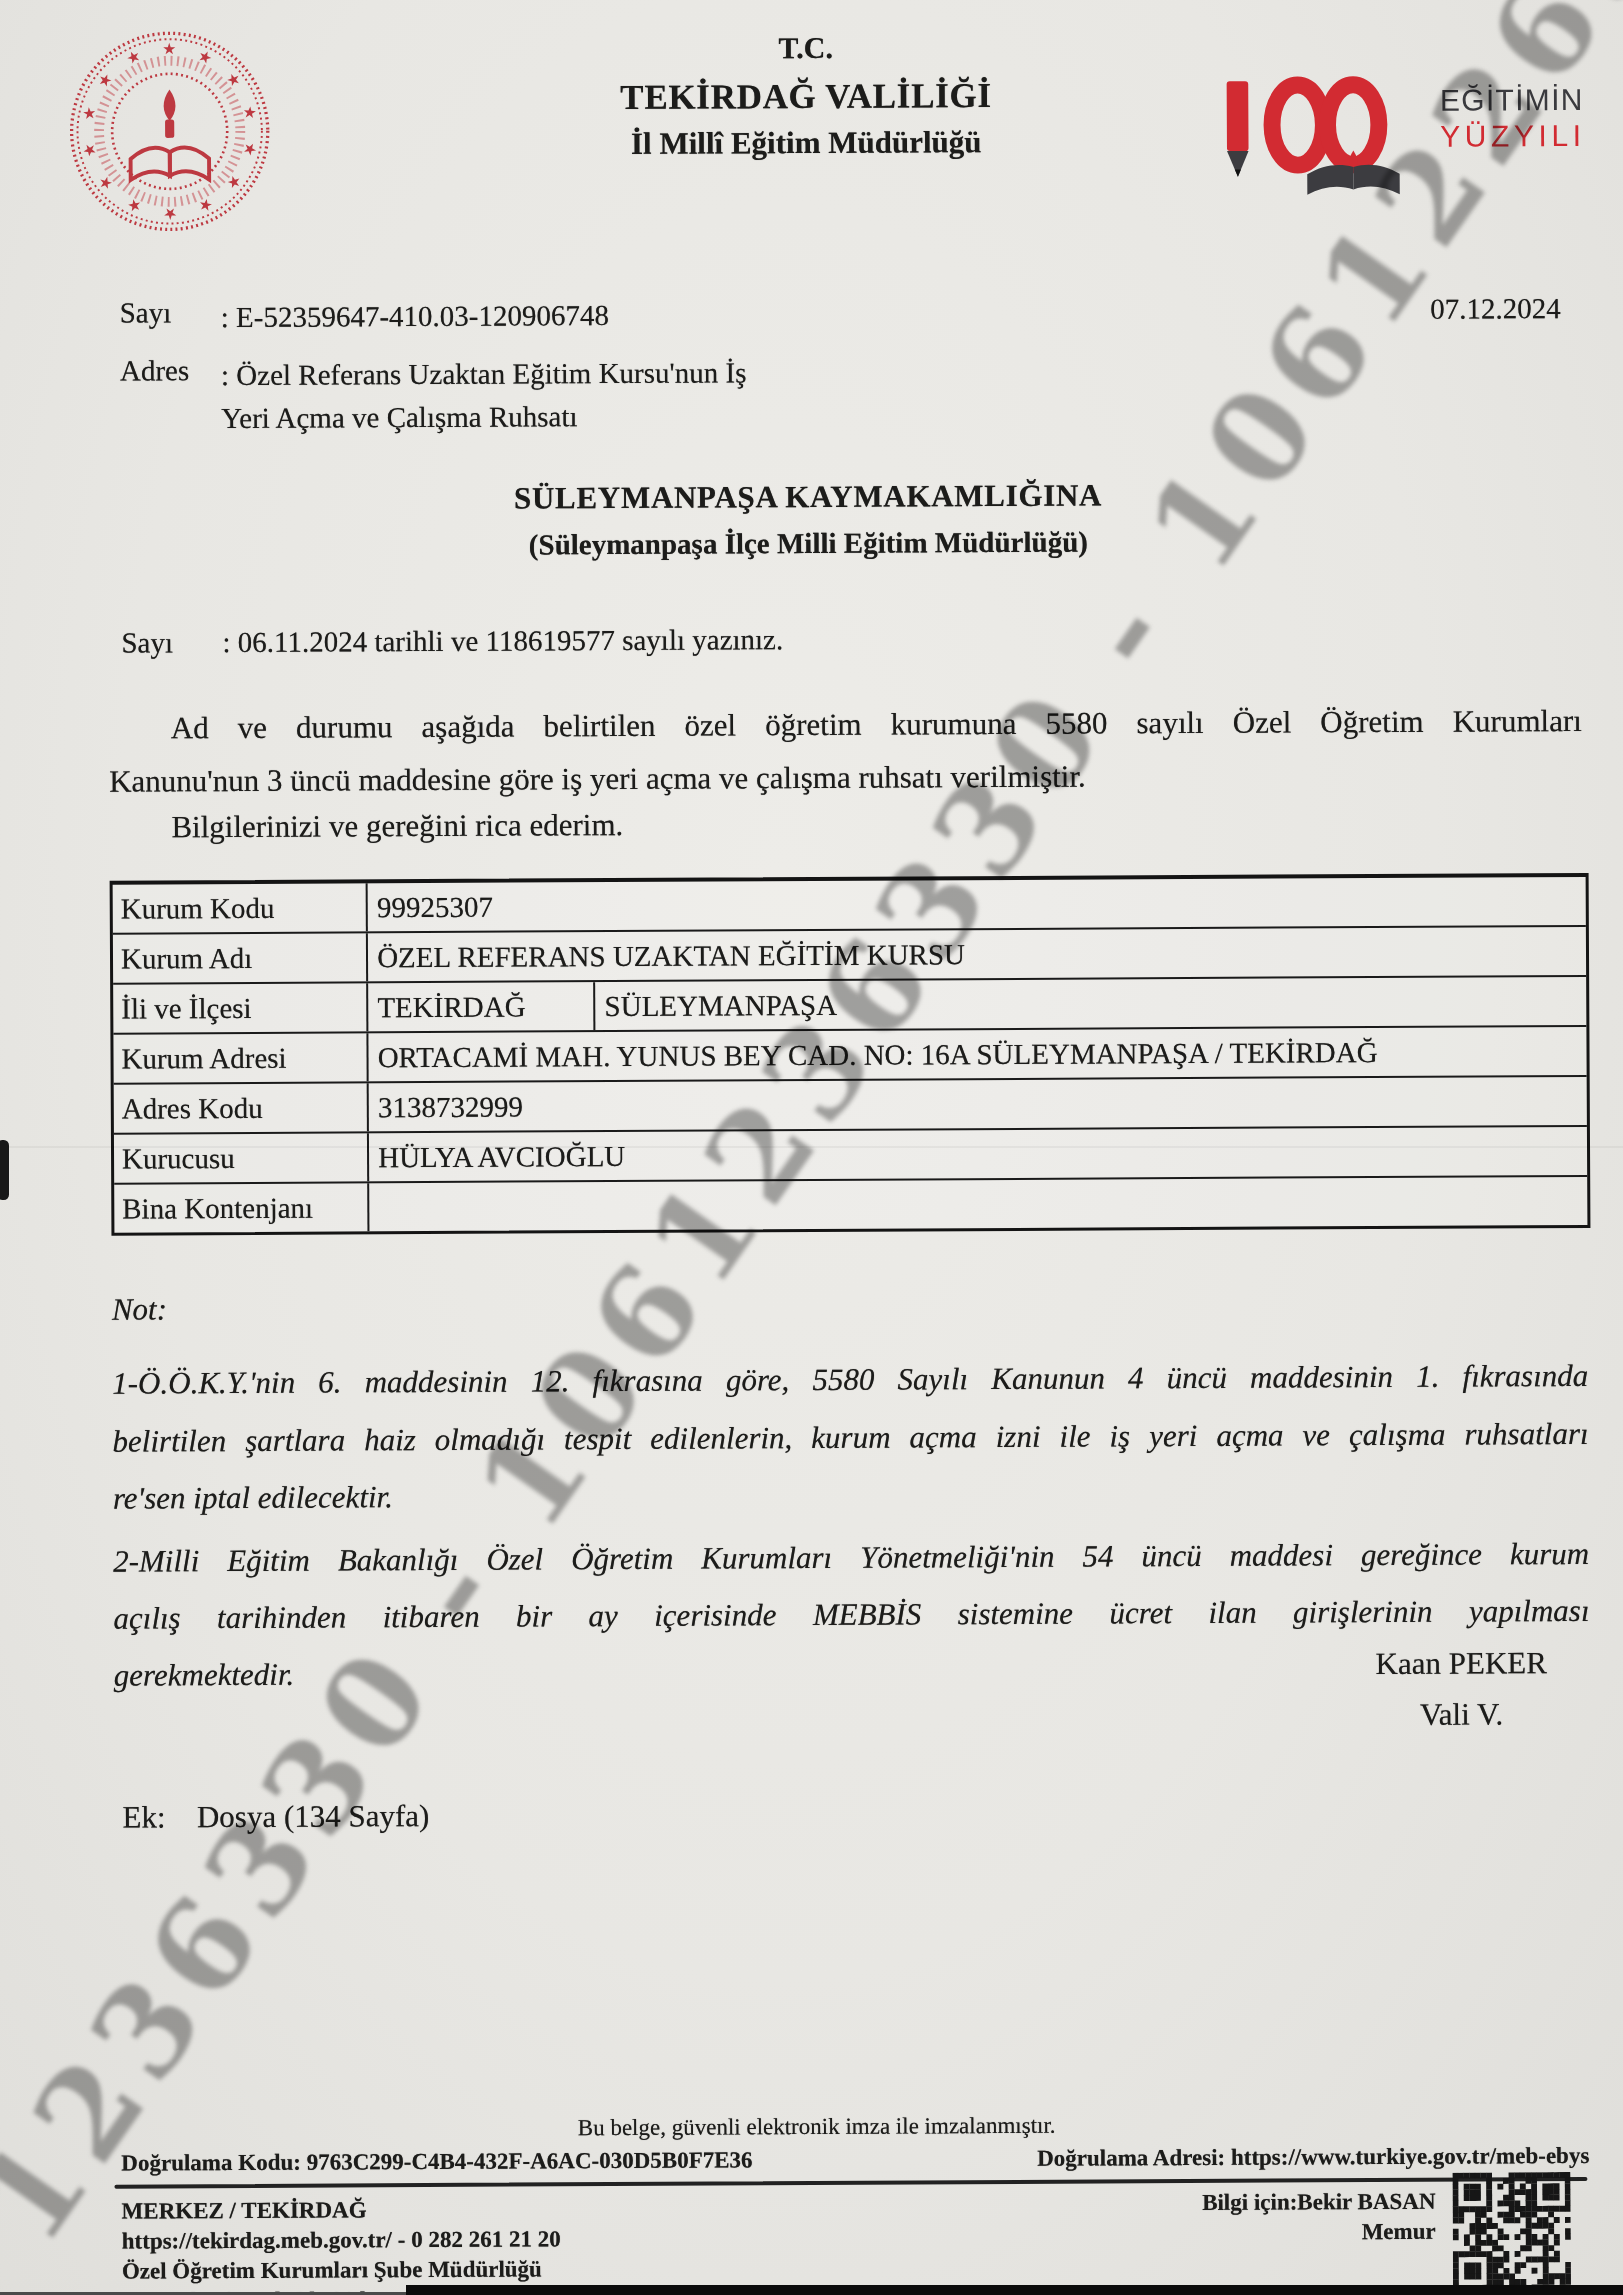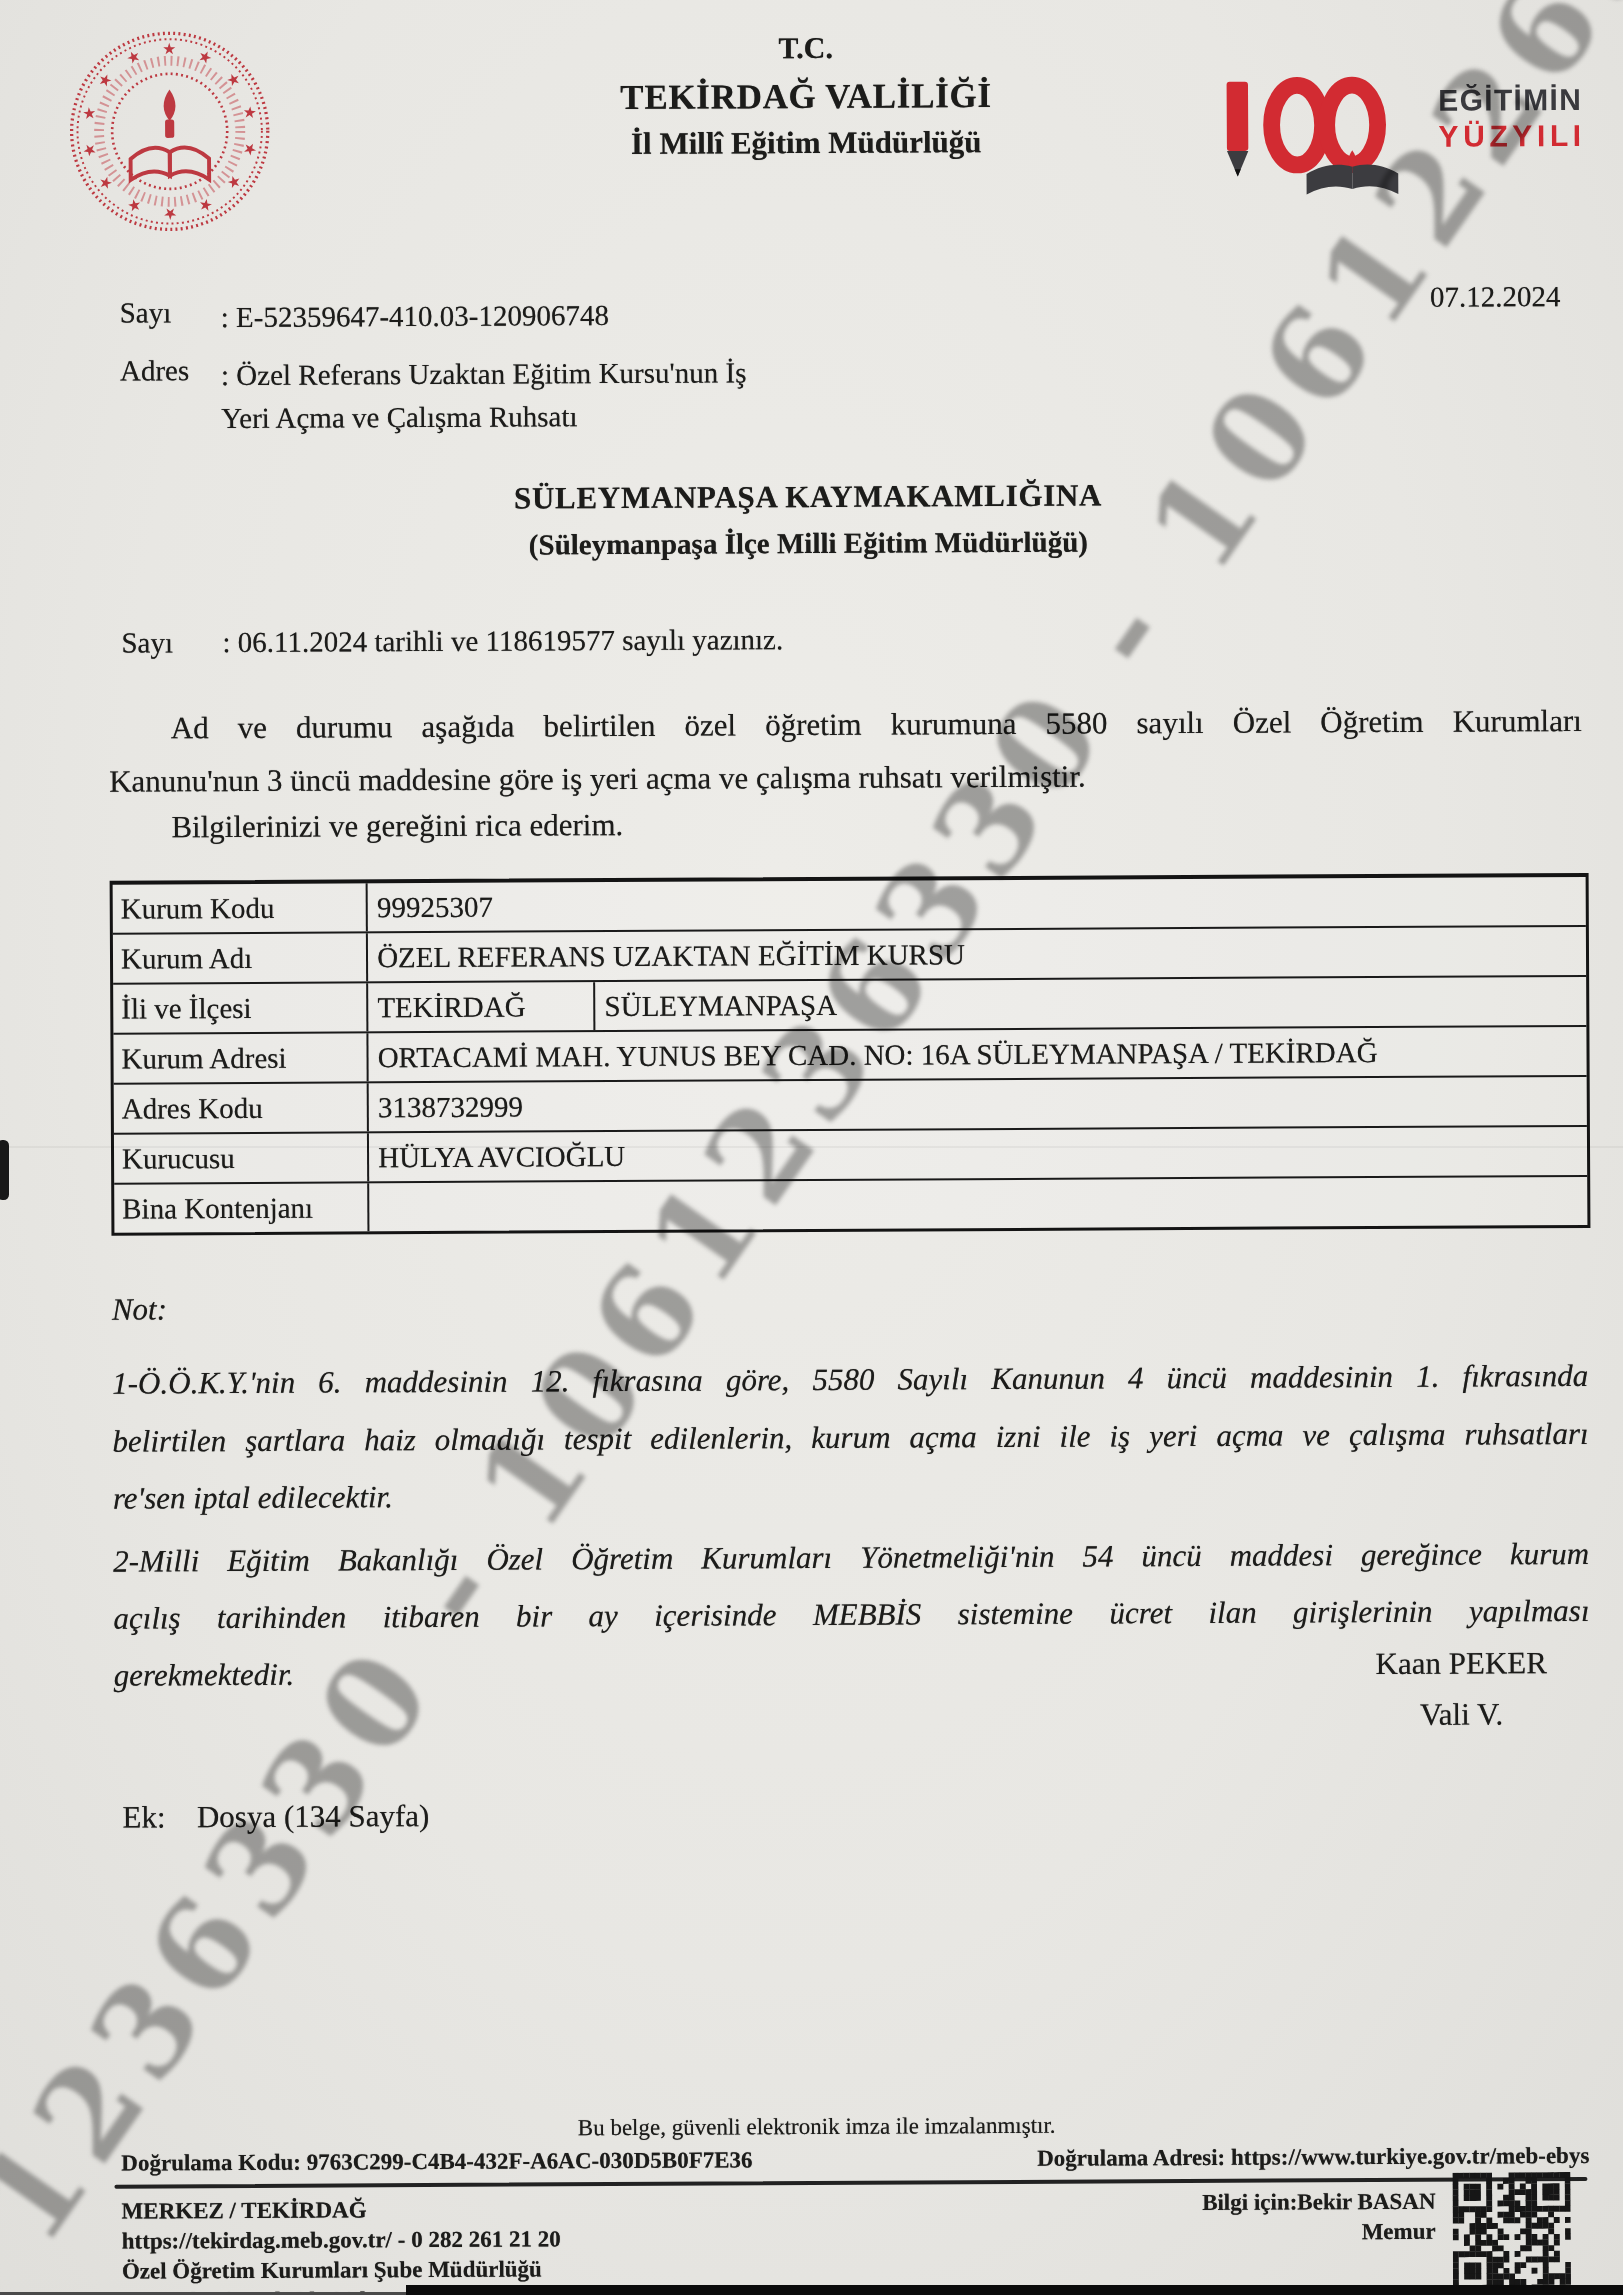--- a/index.html
+++ b/index.html
@@ -18,33 +18,33 @@
   }
   .ink{ text-shadow:0 0 0.7px rgba(25,25,25,.65); }
 
   
   .seal{position:absolute;left:73px;top:26px;width:204px;height:204px;}
   .title-block{position:absolute;top:31px;left:0;right:0;text-align:center;font-weight:700;}
   .t1{font-size:30px;margin-bottom:11.8px;}
   .t2{font-size:35px;margin-bottom:7.9px;letter-spacing:0.7px;}
   .t3{font-size:31px;}
   .logo100{position:absolute;left:1225px;top:60px;width:366px;height:164px;display:flex;align-items:flex-start;}
-  .logo100 .ltxt{margin-left:15px;margin-top:26px;font-family:"Liberation Sans","DejaVu Sans",sans-serif;font-weight:700;line-height:1.2;}
+  .logo100 .ltxt{margin-left:15px;margin-top:26px;font-family:"Liberation Sans","DejaVu Sans",sans-serif;font-weight:400;line-height:1.2;}
   .ltxt .l1{display:block;font-size:30px;color:#3a3a3e;letter-spacing:1.3px;}
   .ltxt .l2{display:block;font-size:30px;color:#d22b32;letter-spacing:4.6px;}
   .sr-only{position:absolute;width:0.7px;height:0.7px;overflow:hidden;clip:rect(0 0 0 0);}
 
   
   .meta{position:absolute;left:124px;top:293px;width:916px;font-size:29px;}
   .meta-row{display:flex;margin-bottom:14.4px;}
   .meta-label{width:101px;font-weight:400;flex:none;}
   .meta-value{line-height:1.5;}
   .konu-value{width:595px;}
   .konu-value span{display:block;}
-  .date{position:absolute;top:284px;right:58px;font-size:29px;}
+  .date{position:absolute;top:296px;right:58px;font-size:29px;}
 
   
   .recipient{position:absolute;top:479px;left:0;right:0;text-align:center;}
   .recipient .r1{font-size:31px;font-weight:700;letter-spacing:0.7px;}
   .recipient .r2{font-size:29px;font-weight:700;margin-top:11.8px;}
 
   
   .ilgi{position:absolute;left:124px;top:623px;display:flex;font-size:29px;}
   .para{position:absolute;left:111px;width:1473px;font-size:31px;line-height:1.7;}
   .p1{top:699px;}

